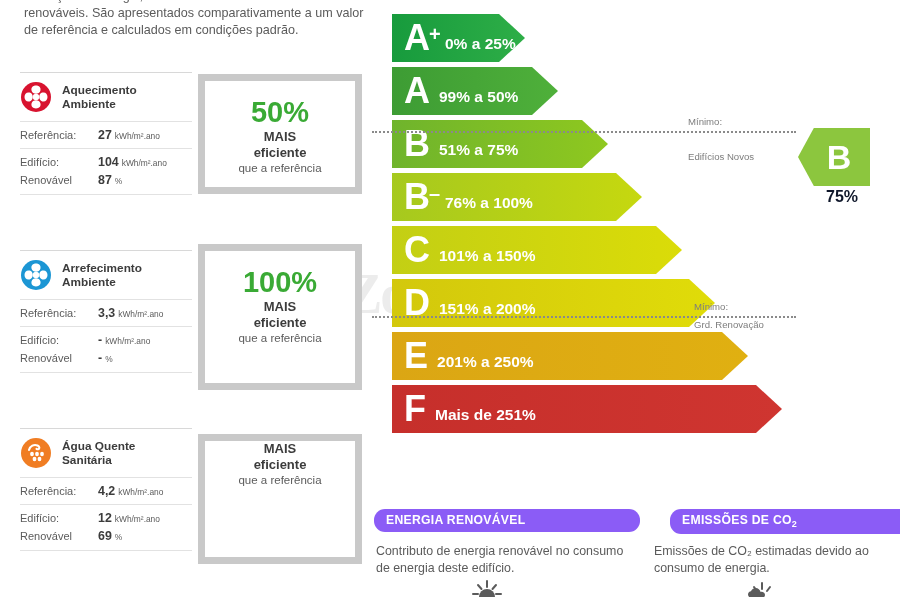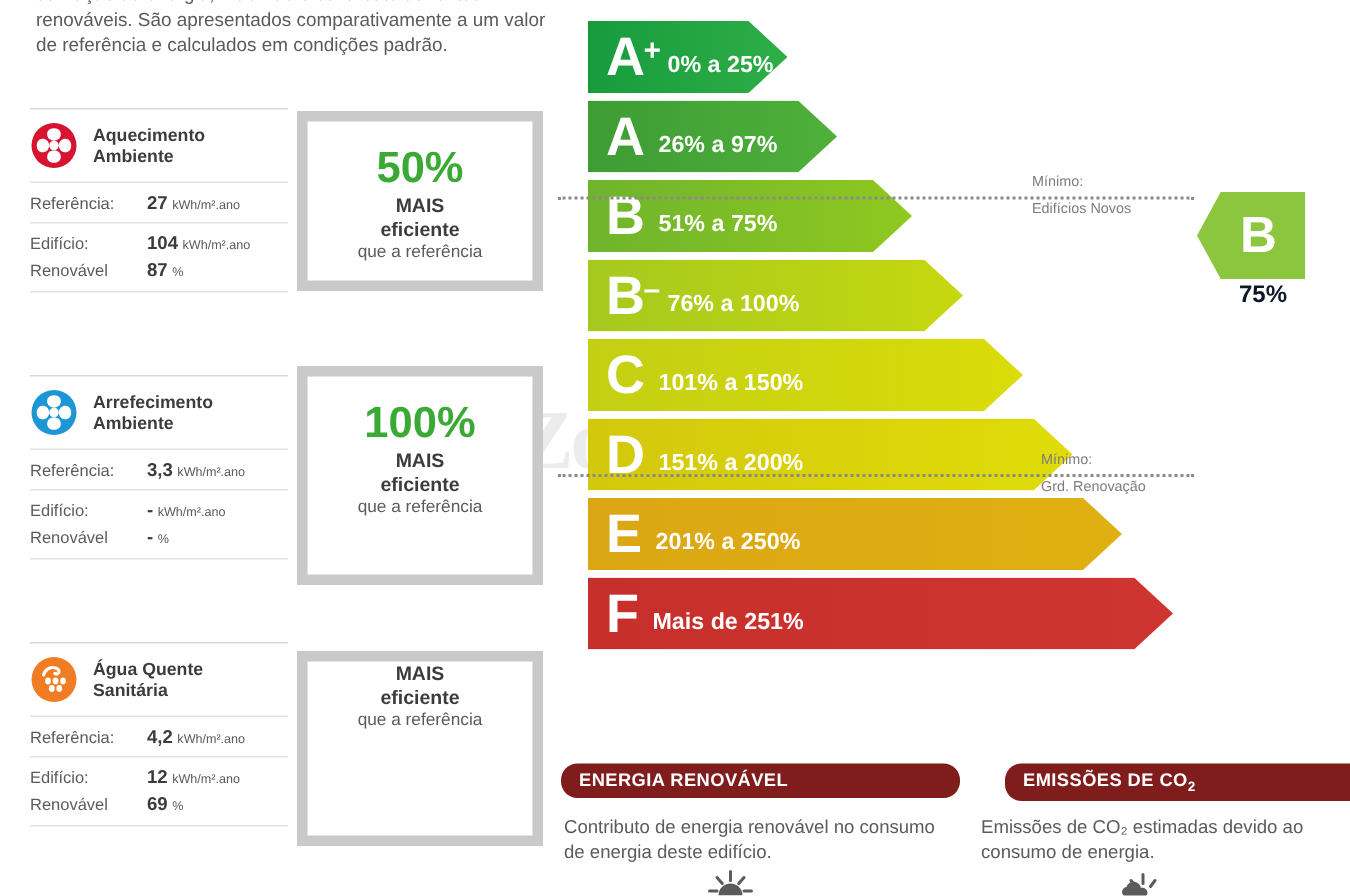--- a/index.html
+++ b/index.html
@@ -84,21 +84,21 @@
     display:flex;align-items:center;justify-content:center;
   }
   #badge .bl{font-size:34px;font-weight:bold;color:#ffffff;line-height:34px;margin-left:10px;}
   #badgepct{
     position:absolute;left:826px;top:188px;
     font-size:16px;font-weight:bold;color:#0f172a;
   }
   
   .pillwrap{position:absolute;}
   .pill{
-    background:#7f1d1d;color:#ffffff;border-radius:11px;
+    background:#8b5cf6;color:#ffffff;border-radius:11px;
     font-size:12.2px;font-weight:bold;letter-spacing:.3px;
     padding:4px 10px 5px 12px;display:inline-block;
   }
   .pill sub{font-size:9px;}
   .botdesc{
     position:absolute;font-size:12.4px;line-height:17px;color:#5b5b5b;width:262px;
   }
   .boticon{position:absolute;}
   
   #wm{
@@ -262,21 +262,21 @@
 
 <div id="bars">
 
   <div class="bar plus" style="width:133px;clip-path:polygon(0 0,calc(100% - 26px) 0,100% 50%,calc(100% - 26px) 100%,0 100%);background:linear-gradient(90deg,#179b3d,#2eae47);">
     <span class="lt">A<span class="sup">+</span></span>
     <span class="rng">0% a 25%</span>
   </div>
 
   <div class="bar" style="width:166px;clip-path:polygon(0 0,calc(100% - 26px) 0,100% 50%,calc(100% - 26px) 100%,0 100%);background:linear-gradient(90deg,#3d9c34,#4fb03a);">
     <span class="lt">A</span>
-    <span class="rng">26% a 97%</span>
+    <span class="rng">99% a 50%</span>
   </div>
 
   <div class="bar" style="width:216px;clip-path:polygon(0 0,calc(100% - 26px) 0,100% 50%,calc(100% - 26px) 100%,0 100%);background:linear-gradient(90deg,#6fb42c,#8fc81f);">
     <span class="lt">B</span>
     <span class="rng">51% a 75%</span>
   </div>
 
   <div class="bar" style="width:250px;clip-path:polygon(0 0,calc(100% - 26px) 0,100% 50%,calc(100% - 26px) 100%,0 100%);background:linear-gradient(90deg,#a6c91e,#c6d80f);">
     <span class="lt">B<span class="sup">–</span></span>
     <span class="rng" style="margin-left:16px;">76% a 100%</span>
@@ -299,21 +299,21 @@
 
   <div class="bar" style="width:390px;clip-path:polygon(0 0,calc(100% - 26px) 0,100% 50%,calc(100% - 26px) 100%,0 100%);background:linear-gradient(90deg,#c62f2b,#cf3530);">
     <span class="lt">F</span>
     <span class="rng">Mais de 251%</span>
   </div>
 </div>
 
 <div class="dotline" style="top:131px;"></div>
 <div class="minlbl" style="left:688px;top:115px;">
   <div>Mínimo:</div>
-  <div style="margin-top:5px;">Edifícios Novos</div>
+  <div style="margin-top:22px;">Edifícios Novos</div>
 </div>
 
 <div class="dotline" style="top:316px;"></div>
 <div class="minlbl" style="left:694px;top:300px;">
   <div>Mínimo:</div>
   <div style="margin-top:5px;">Grd. Renovação</div>
 </div>
 
 <div id="badge">
   <span class="bl">B</span>

